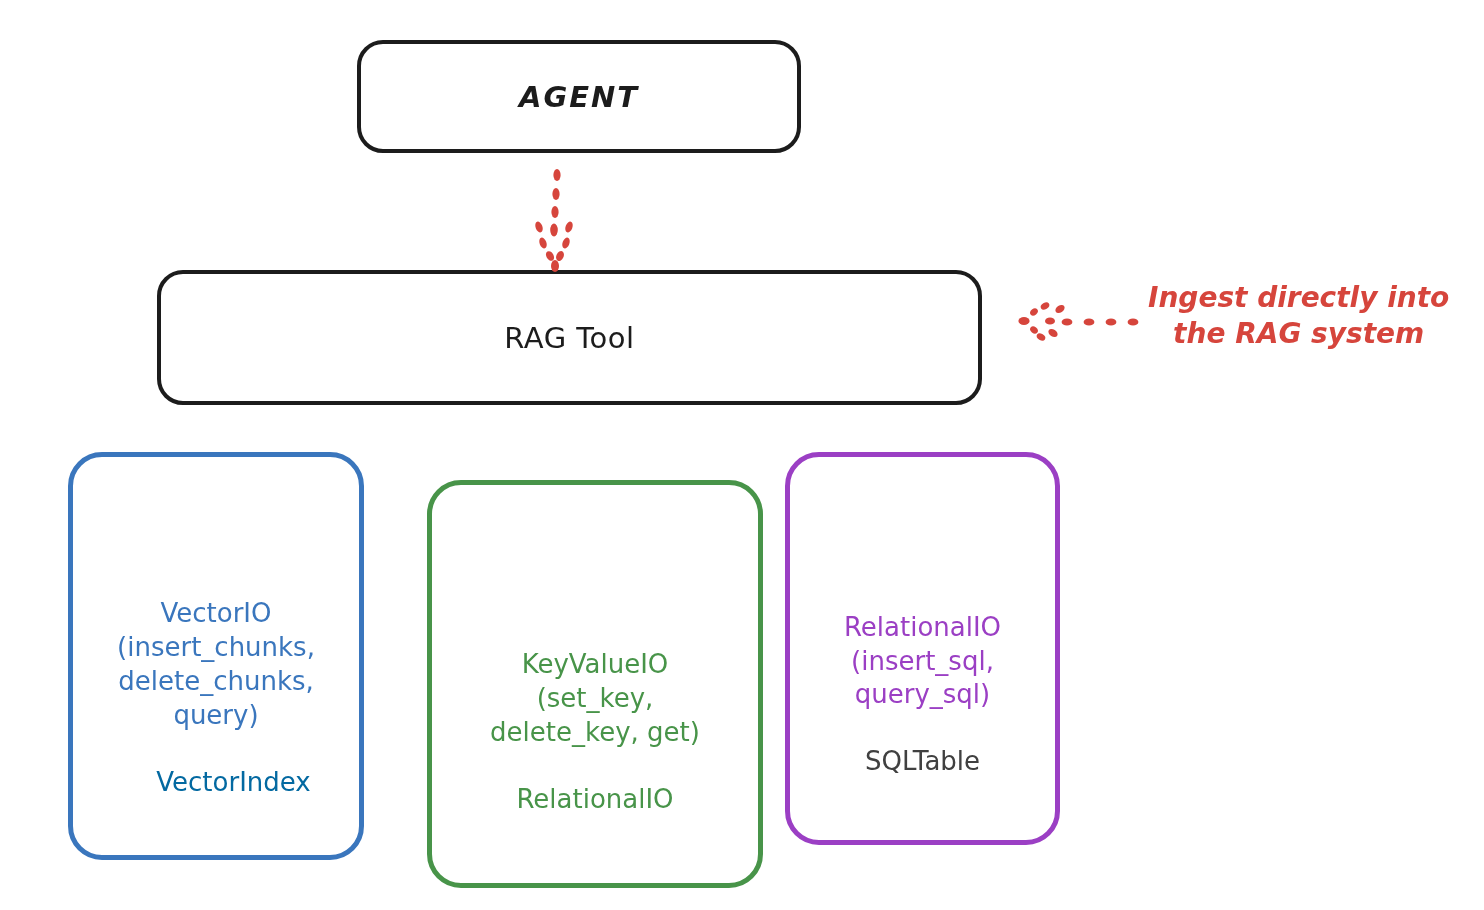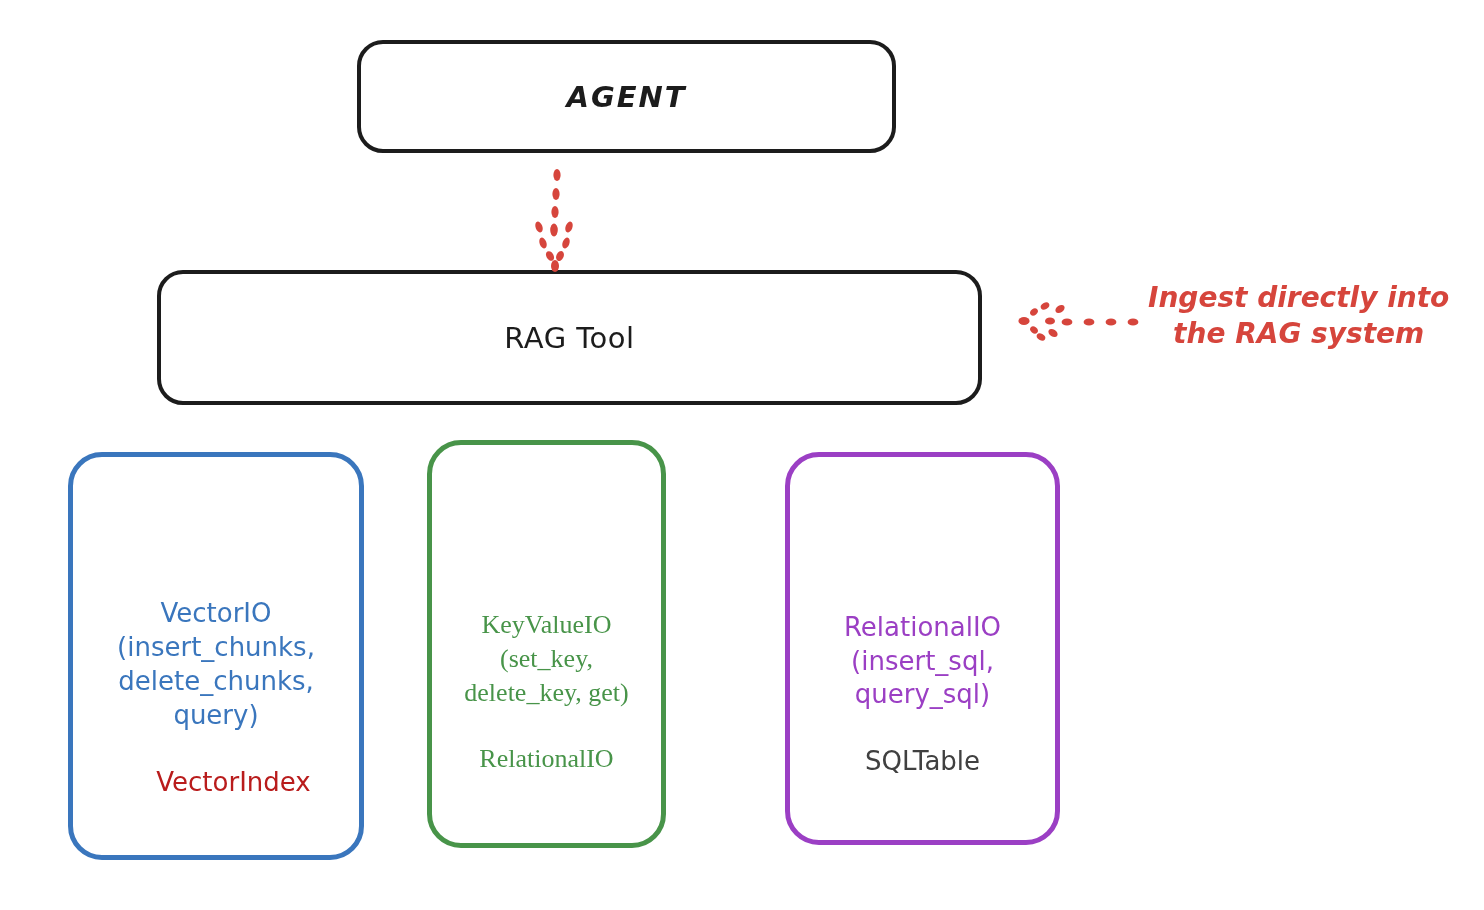--- a/index.html
+++ b/index.html
@@ -96,39 +96,39 @@
     width: 1484px;
     height: 910px;
     pointer-events: none;
   }
 </style>
 </head>
 <body>
 
 <div id="canvas">
 
-  <div class="node node-dark" style="left:357px; top:40px; width:539px; height:113px;">
+  <div class="node node-dark" style="left:357px; top:40px; width:444px; height:113px;">
     <span class="node-title">AGENT</span>
   </div>
 
   <div class="node node-dark plain" style="left:157px; top:270px; width:825px; height:135px;">
     <span class="node-title">RAG Tool</span>
   </div>
 
   <div class="node node-store" style="left:68px; top:452px; width:296px; height:408px; border-color:#3a76bd;">
     <div class="store-inner" style="margin-top:82px;">
       <div class="store-api" style="color:#3a76bd;">VectorIO
 (insert_chunks,
 delete_chunks,
 query)</div>
-      <div class="store-index" style="color:#b91c1c;margin-left:35px;">VectorIndex</div>
+      <div class="store-index" style="color:#0369a1;margin-left:35px;">VectorIndex</div>
     </div>
   </div>
 
-  <div class="node node-store" style="left:427px; top:440px; width:239px; height:408px; border-color:#489449;font-family:Liberation Serif, serif;">
+  <div class="node node-store" style="left:427px; top:480px; width:336px; height:408px; border-color:#489449;">
     <div class="store-inner" style="margin-top:94px;">
       <div class="store-api" style="color:#489449;">KeyValueIO
 (set_key,
 delete_key, get)</div>
       <div class="store-index" style="color:#489449;">RelationalIO</div>
     </div>
   </div>
 
   <div class="node node-store" style="left:785px; top:452px; width:275px; height:393px; border-color:#9b3fc4;">
     <div class="store-inner" style="margin-top:90px;">

